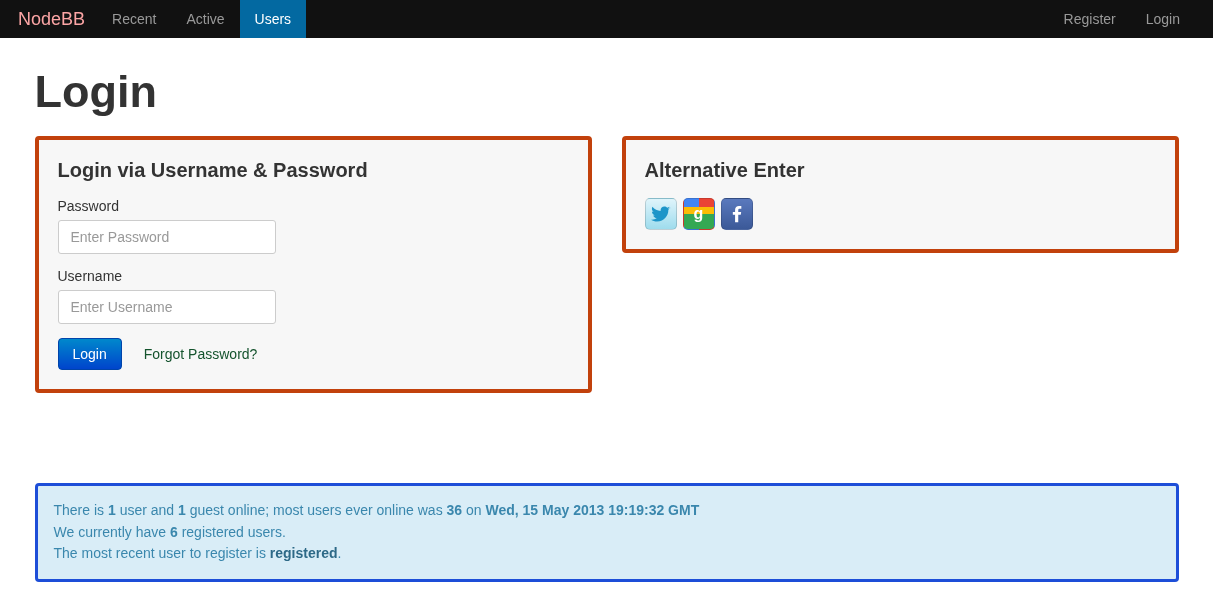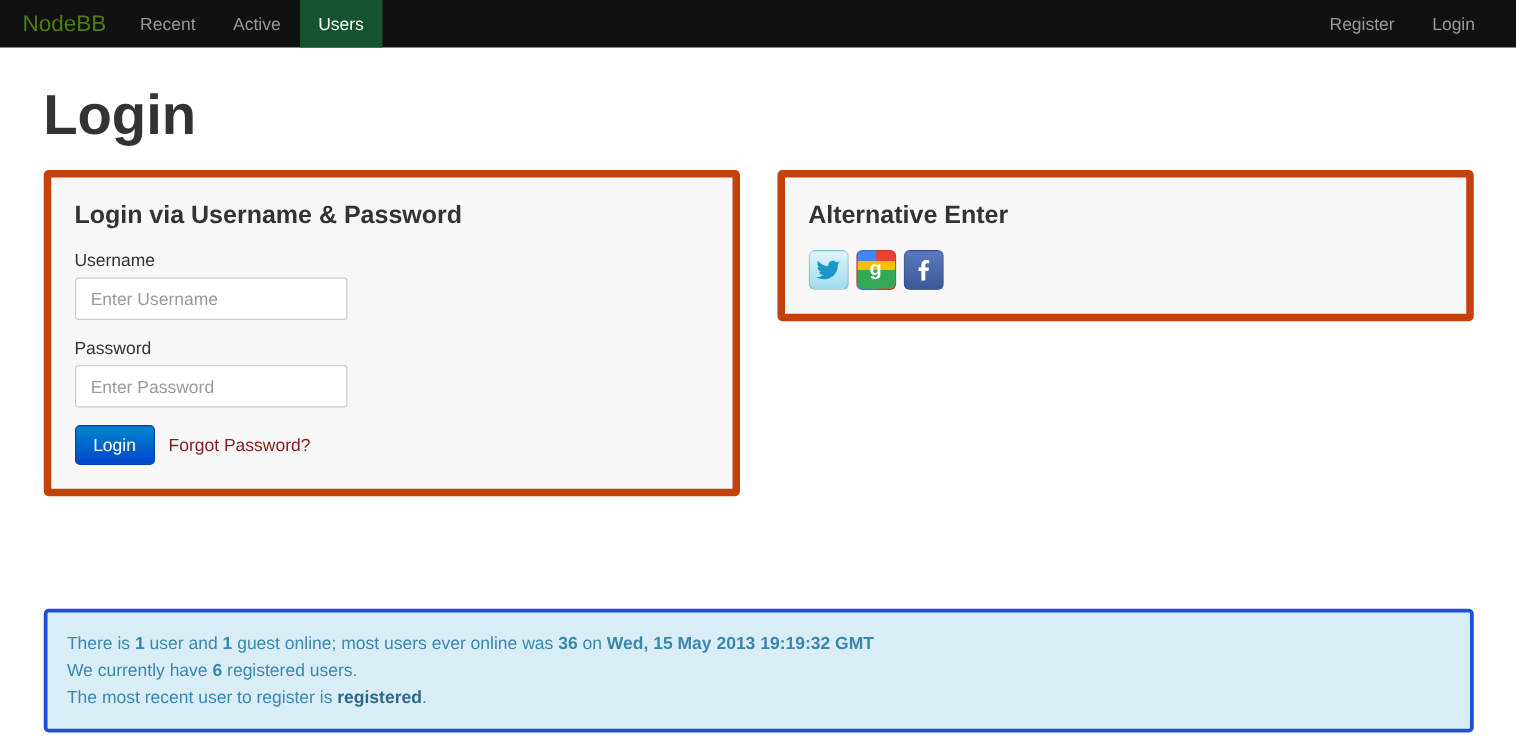--- a/index.html
+++ b/index.html
@@ -1,44 +1,44 @@
 <!DOCTYPE html>
 <html><head>
 <meta charset="utf-8">
 <style>
   * { box-sizing: border-box; margin: 0; padding: 0; }
   body { font-family: "Helvetica Neue", Helvetica, Arial, sans-serif; font-size: 14px; color: #333; background: #fff; }
   
   .navbar { background: #111; height: 38px; display: flex; align-items: center; padding: 0 18px; justify-content: space-between; }
   .navbar-left, .navbar-right { display: flex; align-items: center; height: 100%; }
-  .brand { color: #4d7c0f; font-size: 18px; padding: 0 12px 0 0; text-decoration: none; }
+  .brand { color: #fca5a5; font-size: 18px; padding: 0 12px 0 0; text-decoration: none; }
   .nav-item { color: #999; padding: 0 15px; height: 38px; display: flex; align-items: center; cursor: pointer; gap: 6px; font-size: 14px; }
-  .nav-item.active { background: #14532d; color: #fff; }
+  .nav-item.active { background: #0369a1; color: #fff; }
   .badge { background: #555; color: #fff; border-radius: 10px; font-size: 11px; padding: 2px 8px; font-weight: bold; }
   
   .container { max-width: 1180px; margin: 0 auto; padding: 0 18px; }
   h1.page-title { font-size: 45px; font-weight: 600; margin: 28px 0 18px; color: #333; }
   
   .row { display: flex; gap: 30px; }
   .col-main { flex: 1; }
   .col-side { flex: 1; }
   
-  .well { background: #f7f7f7; border: 6px solid #c2410c; border-radius: 4px; padding: 19px; margin-bottom: 20px; }
+  .well { background: #f7f7f7; border: 4px solid #c2410c; border-radius: 4px; padding: 19px; margin-bottom: 20px; }
   .well h3 { font-size: 20px; font-weight: 600; margin-bottom: 16px; color: #333; }
   
   label { display: block; margin-bottom: 6px; color: #333; }
   .form-row { margin-bottom: 14px; }
   input[type=text], input[type=password] {
     width: 218px; height: 34px; padding: 6px 12px; font-size: 14px;
     border: 1px solid #ccc; border-radius: 3px; background: #fff; color: #555;
   }
   input::placeholder { color: #999; }
   
   .btn-primary { background: #006dcc; background-image: linear-gradient(#08c,#0044cc); color: #fff; border: 1px solid #0044aa; border-radius: 4px; padding: 7px 14px; font-size: 14px; cursor: pointer; }
-  .forgot { color: #7f1d1d; text-decoration: none; margin-left: 11px; font-size: 14px; }
+  .forgot { color: #14532d; text-decoration: none; margin-left: 22px; font-size: 14px; }
   
   .alt-icons { display: flex; gap: 6px; }
   .sicon { width: 32px; height: 32px; border-radius: 5px; display:flex; align-items:center; justify-content:center; cursor:pointer; border:1px solid rgba(0,0,0,.15); }
   .sicon.tw { background: linear-gradient(#dff4fb,#9edced); }
   .sicon.go { background: linear-gradient(90deg,#4285F4 0 50%,#EA4335 50% 100%); position:relative; overflow:hidden;}
   .sicon.go::after{content:"";position:absolute;inset:0;background:linear-gradient(0deg,#34A853 0 50%,transparent 50%);mix-blend-mode:normal;}
   .sicon.go::before{content:"";position:absolute;inset:0;background:linear-gradient(0deg,transparent 0 50%,#FBBC05 50% 75%,transparent 75%);}
   .sicon.fb { background: linear-gradient(#5a79bd,#3b5998); }
   .sicon svg { width:20px; height:20px; }
   
@@ -79,26 +79,26 @@
 
 <div class="container">
   <h1 class="page-title">Login</h1>
 
   <div class="row">
 
     <div class="col-main">
       <div class="well">
         <h3>Login via Username &amp; Password</h3>
         <div class="form-row">
+          <label>Password</label>
+          <input type="password" placeholder="Enter Password" style="">
+        </div>
+        <div class="form-row">
           <label>Username</label>
           <input type="text" placeholder="Enter Username" style="">
-        </div>
-        <div class="form-row">
-          <label>Password</label>
-          <input type="password" placeholder="Enter Password" style="">
         </div>
         <div class="action-row">
           <button class="btn-primary">Login</button>
           <a class="forgot">Forgot Password?</a>
         </div>
       </div>
     </div>
 
     <div class="col-side">
       <div class="well">

